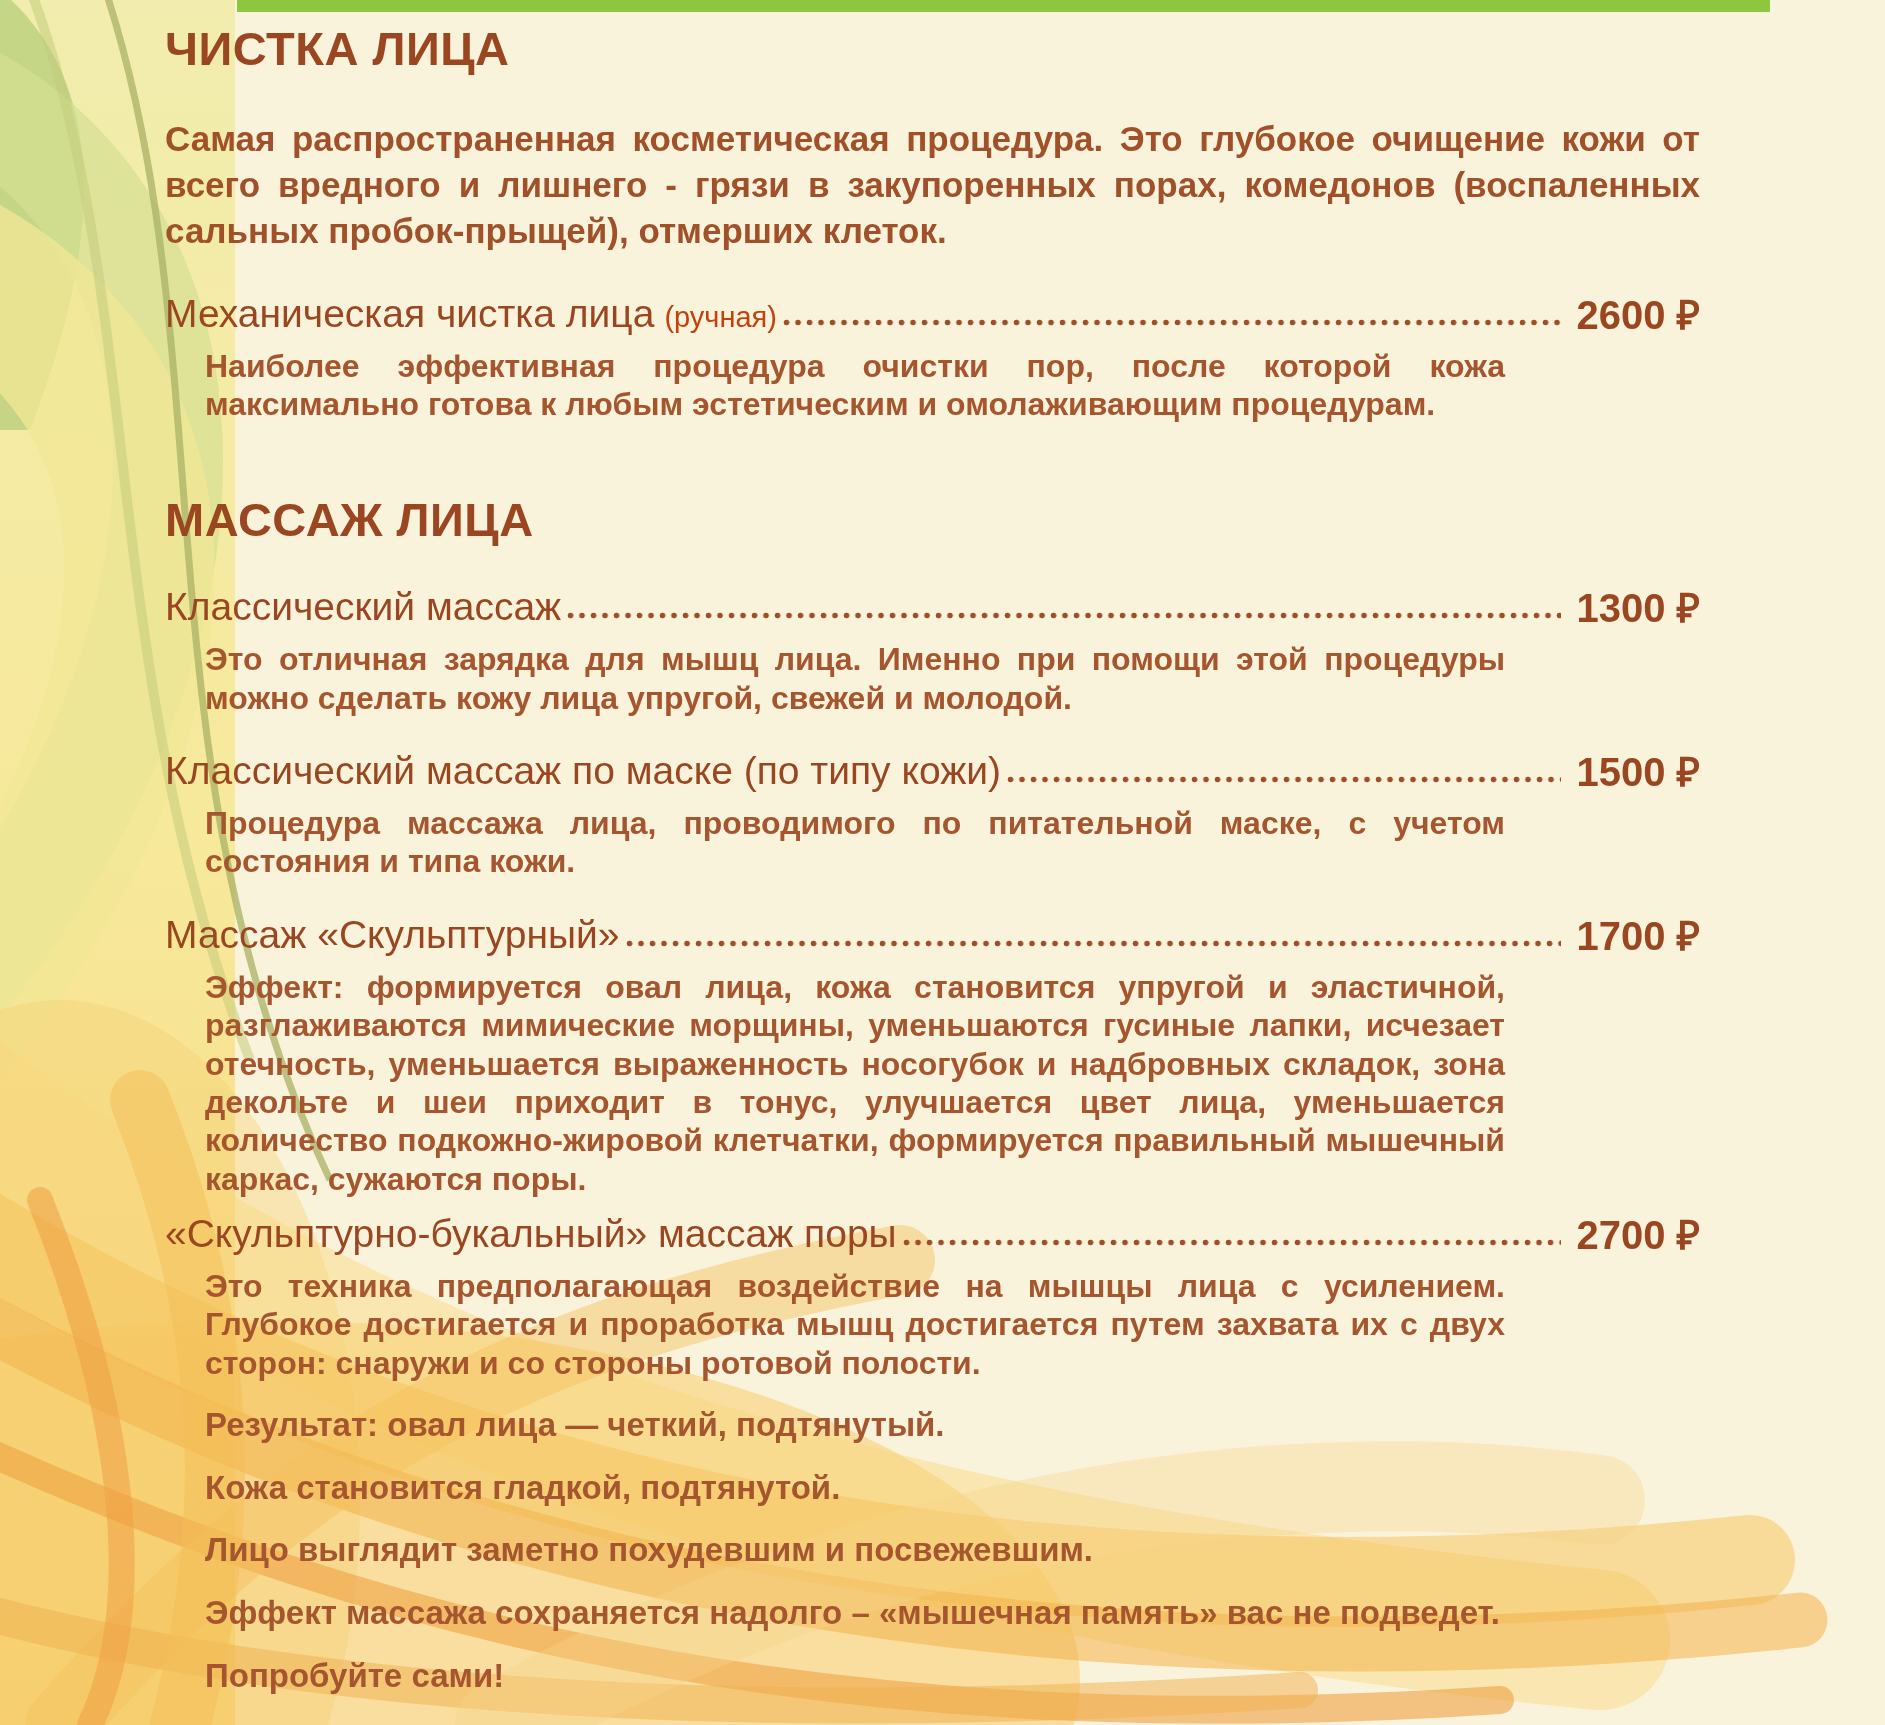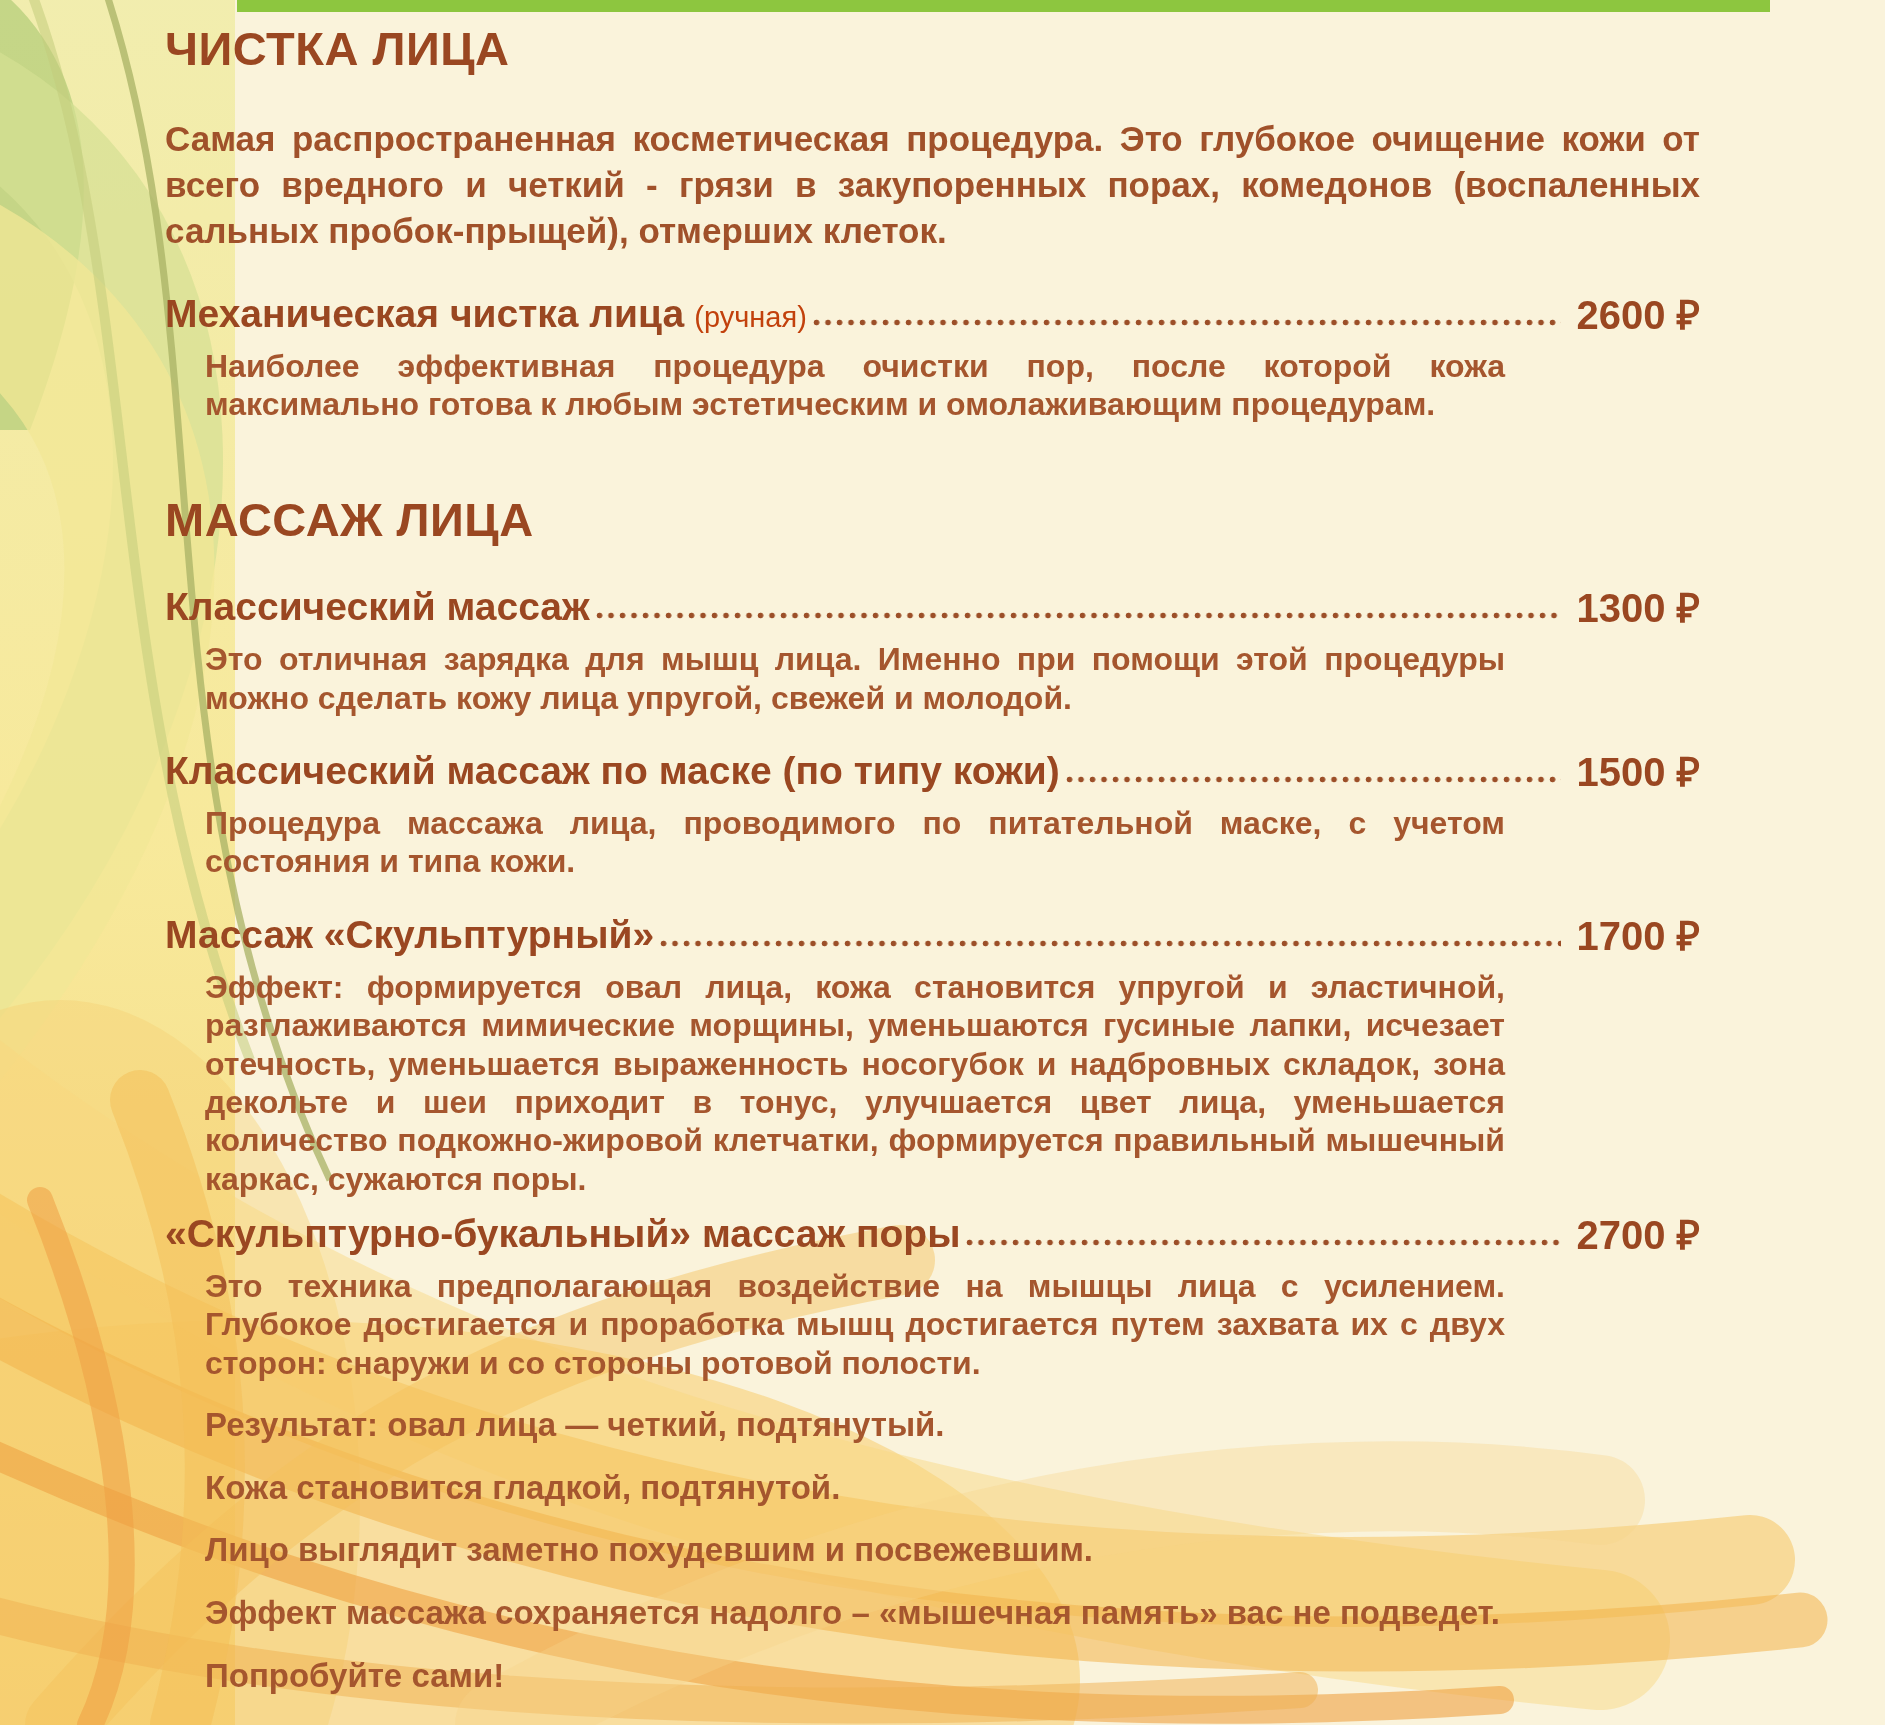--- a/index.html
+++ b/index.html
@@ -19,21 +19,21 @@
   .intro{
     font-size:35px;line-height:1.31;font-weight:bold;text-align:justify;
     color:#a0512a;margin:40px 0 0;
   }
   .item-row{display:flex;align-items:flex-end;margin-top:40px;}
   .item-row.m1{margin-top:40px;}
   .item-row.m2{margin-top:40px;}
   .item-row.m3{margin-top:34px;}
   .item-row.m4{margin-top:34px;}
   .item-row.m5{margin-top:16px;}
-  .item-name{font-size:39px;font-weight:bold;white-space:nowrap;color:#9a4721;line-height:1.05;}
+  .item-name{font-size:39px;font-weight:normal;white-space:nowrap;color:#9a4721;line-height:1.05;}
   .item-suffix{font-size:29px;font-weight:normal;color:#c2410c;margin-left:10px;line-height:1.2;}
   .dots{
     flex:1 1 auto;height:7px;margin:0 16px 9px 6px;
     background-image:radial-gradient(circle at 3.5px 3.5px,#9c4f28 2.5px,rgba(0,0,0,0) 3.2px);
     background-size:11.5px 7px;background-repeat:repeat-x;background-position:left bottom;
   }
   .price{font-size:40px;font-weight:bold;white-space:nowrap;color:#9a4721;line-height:1;}
   .item-desc{
     font-size:32px;line-height:1.2;font-weight:bold;text-align:justify;
     color:#a5562e;margin:12px 195px 0 40px;
@@ -72,21 +72,21 @@
   <path d="M 40,1200 C 120,1400 150,1600 90,1725" stroke="#ee9f44" stroke-width="26" fill="none" opacity="0.55" stroke-linecap="round"></path>
   <path d="M 500,1725 C 900,1500 1300,1460 1600,1500" stroke="#f6d58a" stroke-width="90" fill="none" opacity="0.35" stroke-linecap="round"></path>
 </svg>
 
 <div class="topbar"></div>
 
 <div class="content">
 
   <div class="section-title">ЧИСТКА ЛИЦА</div>
 
-  <div class="intro">Самая распространенная косметическая процедура. Это глубокое очищение кожи от всего вредного и четкий - грязи в закупоренных порах, комедонов (воспаленных сальных пробок-прыщей), отмерших клеток.</div>
+  <div class="intro">Самая распространенная косметическая процедура. Это глубокое очищение кожи от всего вредного и лишнего - грязи в закупоренных порах, комедонов (воспаленных сальных пробок-прыщей), отмерших клеток.</div>
 
   <div class="item-row m1">
     <span class="item-name">Механическая чистка лица</span>
     <span class="item-suffix">(ручная)</span>
     <span class="dots"></span>
     <span class="price">2600 ₽</span>
   </div>
   <div class="item-desc">Наиболее эффективная процедура очистки пор, после которой кожа максимально готова к любым эстетическим и омолаживающим процедурам.</div>
 
   <div class="section-title second">МАССАЖ ЛИЦА</div>

